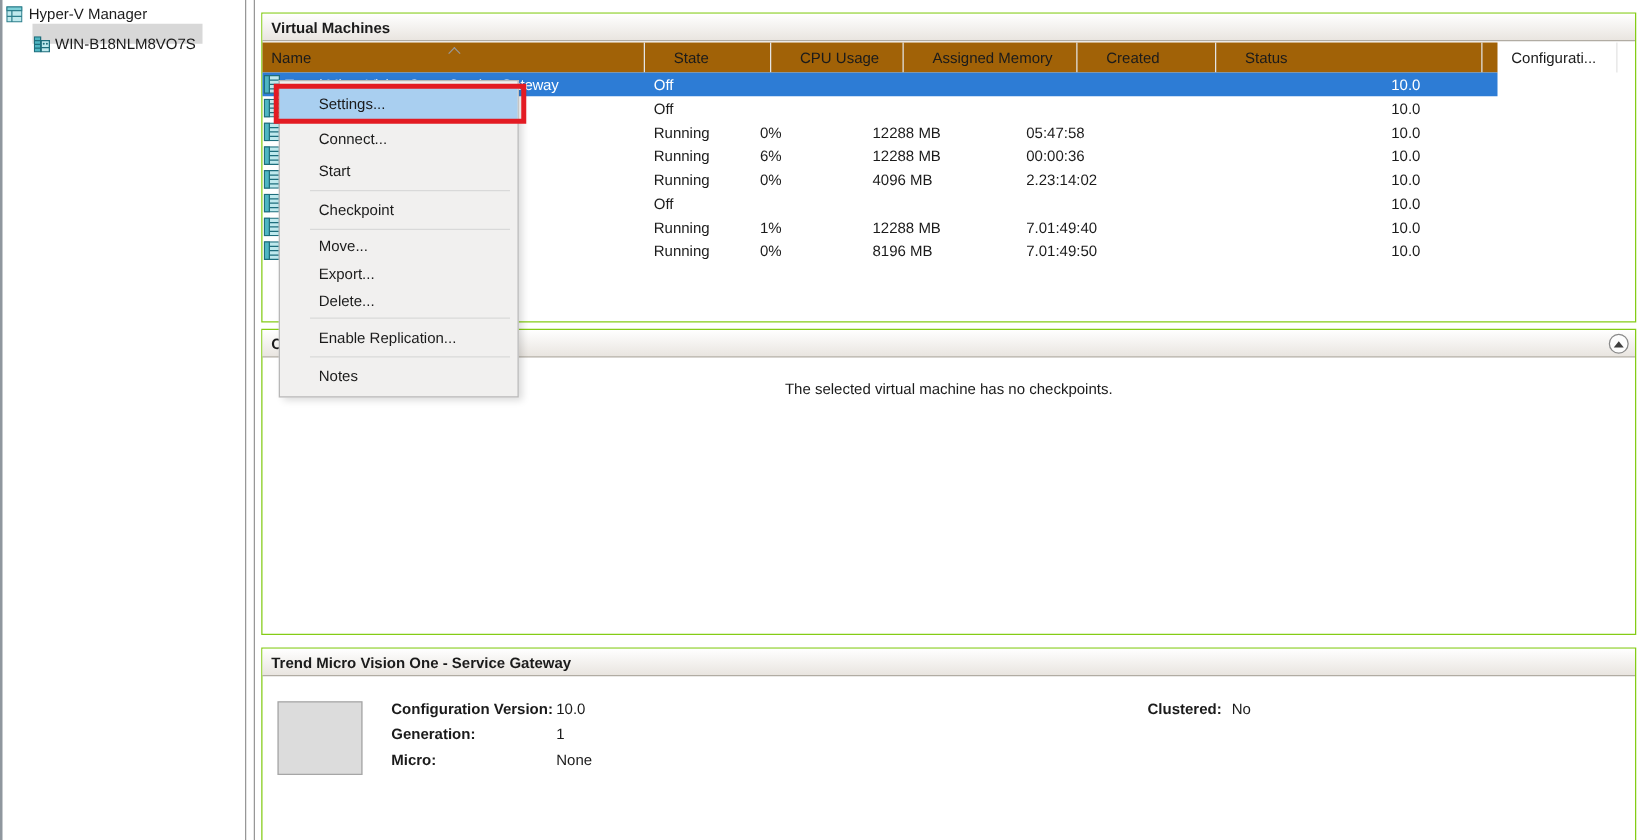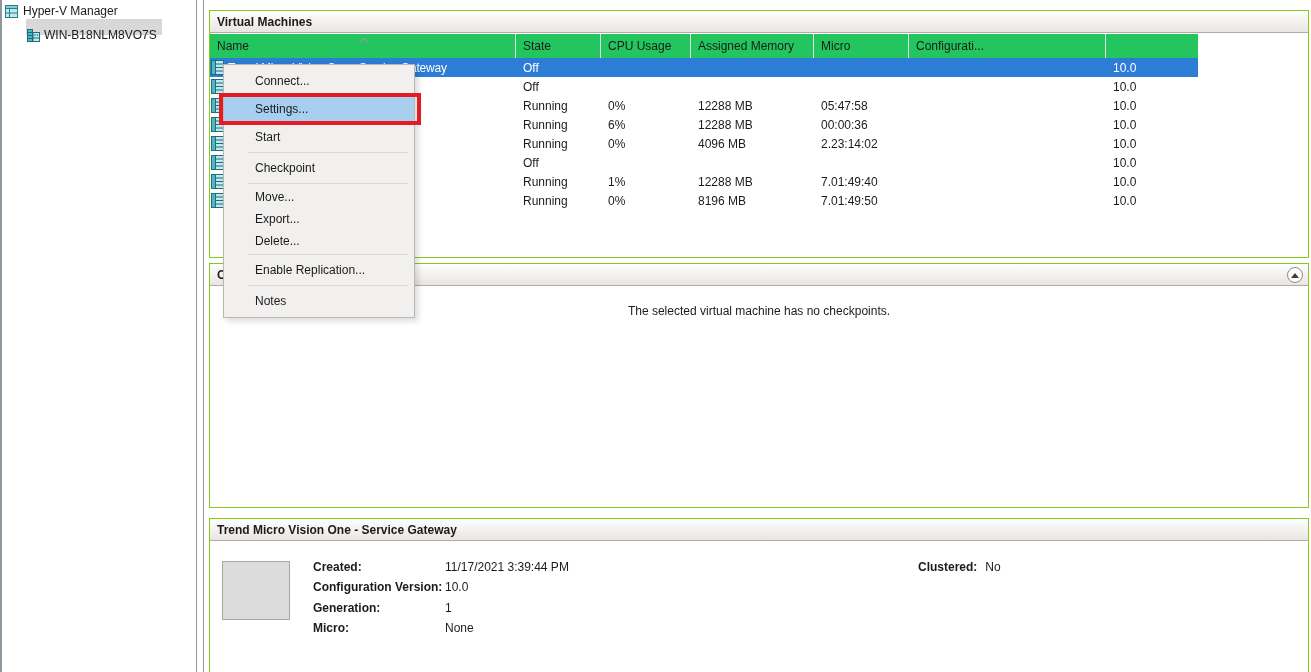--- a/index.html
+++ b/index.html
@@ -56,21 +56,21 @@
   .vm-panel { top: 10px; height: 248px; }
   .ck-panel { top: 263px; height: 245px; }
   .dt-panel { top: 518px; height: 160px; }
 
   
   .grid-cols {
     display: grid;
     grid-template-columns: 306px 85px 90px 123px 95px 197px 92px;
     width: 988px;
   }
-  .thead { position: absolute; left: 0; top: 23px; height: 24px; background: #22c55e; }
+  .thead { position: absolute; left: 0; top: 23px; height: 24px; background: #a16207; gap: 16px; }
   .th {
     display: flex; align-items: center;
     padding-left: 7px;
     border-right: 1px solid #e4e4e4;
     position: relative;
     white-space: nowrap; overflow: hidden;
   }
   .sort-chev {
     position: absolute; left: 150px; top: 5px;
     width: 7px; height: 7px;
@@ -189,21 +189,24 @@
       <div class="th">
         <span>State</span>
       </div>
       <div class="th">
         <span>CPU Usage</span>
       </div>
       <div class="th">
         <span>Assigned Memory</span>
       </div>
       <div class="th">
-        <span>Micro</span>
+        <span>Created</span>
+      </div>
+      <div class="th">
+        <span>Status</span>
       </div>
       <div class="th">
         <span>Configurati...</span>
       </div>
     </div>
   <div class="tbody" id="tbody">
       <div class="tr grid-cols selected">
         <div class="td name-cell">
           <span class="vm-ic">
             <svg width="13" height="15" viewBox="0 0 13 15">
@@ -376,51 +379,47 @@
   <div class="ck-msg">The selected virtual machine has no checkpoints.</div>
 </section>
 
 <section class="panel dt-panel">
   <div class="panel-header">
     <span>Trend Micro Vision One - Service Gateway</span>
   </div>
   <div class="thumb"></div>
   <div class="fields" id="fields">
       <div class="frow">
-        <span class="flabel">Created:</span>
-        <span class="fvalue">11/17/2021 3:39:44 PM</span>
-      </div>
-      <div class="frow">
         <span class="flabel">Configuration Version:</span>
         <span class="fvalue">10.0</span>
       </div>
       <div class="frow">
         <span class="flabel">Generation:</span>
         <span class="fvalue">1</span>
       </div>
       <div class="frow">
         <span class="flabel">Micro:</span>
         <span class="fvalue">None</span>
       </div>
     </div>
   <div class="clustered">
     <span class="flabel">Clustered:</span>
     <span class="fvalue">No</span>
   </div>
 </section>
 
 <div class="context-menu" id="context-menu">
-    <div class="cm-item">
-      <span>Connect...</span>
-    </div>
     <div class="cm-item settings">
       <span>Settings...</span>
       <div class="red-frame"></div>
     </div>
     <div class="cm-item">
+      <span>Connect...</span>
+    </div>
+    <div class="cm-item">
       <span>Start</span>
     </div>
     <div class="cm-sep"></div>
     <div class="cm-item">
       <span>Checkpoint</span>
     </div>
     <div class="cm-sep"></div>
     <div class="cm-item">
       <span>Move...</span>
     </div>

